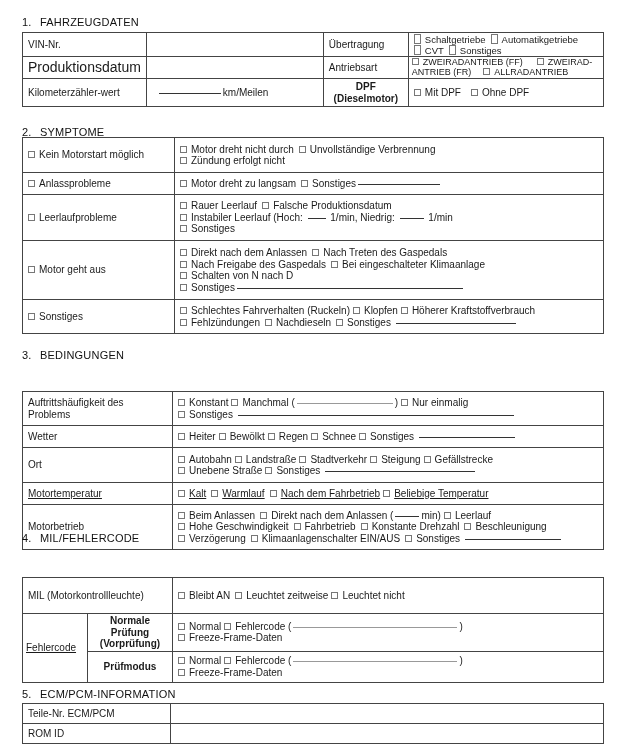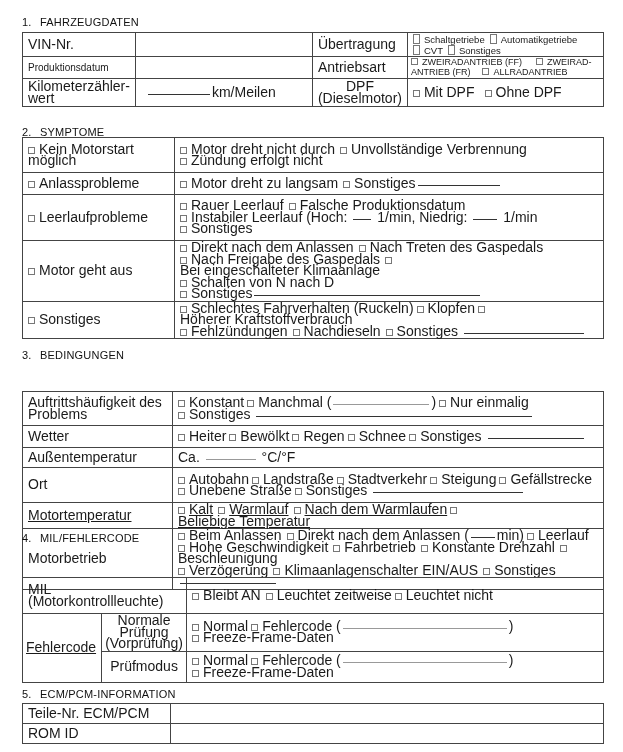--- a/index.html
+++ b/index.html
@@ -11,34 +11,34 @@
   .sec-title {
     position: absolute; left: 22px; font-size: 11px; letter-spacing: 0.2px; color: #111;
   }
   .sec-title .num { display: inline-block; width: 18px; }
   table.form {
     position: absolute; left: 22px; width: 582px; border-collapse: collapse;
     border: 1.4px solid #333;
   }
   table.form td {
     border: 1px solid #444; padding: 1px 5px; vertical-align: middle; line-height: 11.5px;
-    font-size: 14px;
+    font-size: 10px;
   }
   .cb {
     display: inline-block; width: 7px; height: 7px; border: 1px solid #777;
     vertical-align: -0px; margin-right: 4px; background: #fff; cursor: pointer;
   }
   .cb.tall { height: 10px; vertical-align: -1px; }
   .opt { white-space: nowrap; margin-right: 5px; }
   .line {
     display: inline-block; border-bottom: 1px solid #333; height: 1px; vertical-align: 2px;
     margin: 0 2px;
   }
   .line.gray { border-bottom-color: #999; }
-  .center { text-align: center; }
+  .center { text-align: center; font-weight: bold; }
   .small { font-size: 9.5px; }
   .tiny { font-size: 9px; line-height: 9.5px !important; }
 </style>
 </head>
 <body>
 
 <div class="sec-title" style="top:16px;">
   <span class="num">1.</span><span>FAHRZEUGDATEN</span>
 </div>
 <table class="form" style="top:32px;">
@@ -52,21 +52,21 @@
       <tr style="height:22px;">
     <td>VIN-Nr.</td>
     <td></td>
     <td>Übertragung</td>
     <td class="tiny" style="font-size:9.5px;">
       <span class="cb tall"></span><span class="opt">Schaltgetriebe</span><span class="cb tall"></span><span class="opt">Automatikgetriebe</span><br>
       <span class="cb tall"></span><span class="opt">CVT</span><span class="cb tall"></span><span class="opt">Sonstiges</span>
     </td>
   </tr>
   <tr style="height:21px;">
-    <td class="small" style="font-size:10px;">Produktionsdatum</td>
+    <td class="small" style="font-size:14px;">Produktionsdatum</td>
     <td></td>
     <td>Antriebsart</td>
     <td class="tiny" style="font-size:9px; padding-left:3px;">
       <span class="cb"></span><span class="opt" style="margin-right:14px">ZWEIRADANTRIEB (FF)</span><span class="cb"></span><span>ZWEIRAD-</span><br>
       <span class="opt" style="margin-right:12px">ANTRIEB (FR)</span><span class="cb"></span><span class="opt">ALLRADANTRIEB</span>
     </td>
   </tr>
   <tr style="height:28px;">
     <td>Kilometerzähler-wert</td>
     <td style="padding-left:10px;">
@@ -146,37 +146,31 @@
       <span class="cb"></span><span class="opt" style="margin-right:3px">Konstant</span><span class="cb"></span><span>Manchmal (</span><span class="line gray" style="width:96px"></span><span class="opt" style="margin-right:3px">)</span><span class="cb"></span><span class="opt">Nur einmalig</span><br>
       <span class="cb"></span><span>Sonstiges</span> <span class="line" style="width:276px"></span>
     </td>
   </tr>
   <tr style="height:22px;padding-left:23px;">
     <td>Wetter</td>
     <td>
       <span class="cb"></span><span class="opt" style="margin-right:3px">Heiter</span><span class="cb"></span><span class="opt" style="margin-right:3px">Bewölkt</span><span class="cb"></span><span class="opt" style="margin-right:3px">Regen</span><span class="cb"></span><span class="opt" style="margin-right:3px">Schnee</span><span class="cb"></span><span>Sonstiges</span> <span class="line" style="width:96px"></span>
     </td>
   </tr>
-  <tr style="height:20px;">
-    <td>Außentemperatur</td>
-    <td>
-      <span>Ca.</span> <span class="line gray" style="width:50px"></span> <span>°C/°F</span>
-    </td>
-  </tr>
   <tr style="height:35px;">
     <td>Ort</td>
     <td>
       <span class="cb"></span><span class="opt" style="margin-right:3px">Autobahn</span><span class="cb"></span><span class="opt" style="margin-right:3px">Landstraße</span><span class="cb"></span><span class="opt" style="margin-right:3px">Stadtverkehr</span><span class="cb"></span><span class="opt" style="margin-right:3px">Steigung</span><span class="cb"></span><span class="opt">Gefällstrecke</span><br>
       <span class="cb"></span><span class="opt" style="margin-right:3px">Unebene Straße</span><span class="cb"></span><span>Sonstiges</span> <span class="line" style="width:150px"></span>
     </td>
   </tr>
   <tr style="height:22px;text-decoration:underline;">
     <td>Motortemperatur</td>
     <td>
-      <span class="cb"></span><span class="opt">Kalt</span><span class="cb"></span><span class="opt">Warmlauf</span><span class="cb"></span><span class="opt" style="margin-right:3px">Nach dem Warmlaufen</span><span class="cb"></span><span class="opt">Beliebige Temperatur</span>
+      <span class="cb"></span><span class="opt">Kalt</span><span class="cb"></span><span class="opt">Warmlauf</span><span class="cb"></span><span class="opt" style="margin-right:3px">Nach dem Fahrbetrieb</span><span class="cb"></span><span class="opt">Beliebige Temperatur</span>
     </td>
   </tr>
   <tr style="height:45px;">
     <td>Motorbetrieb</td>
     <td>
       <span class="cb"></span><span class="opt">Beim Anlassen</span><span class="cb"></span><span>Direkt nach dem Anlassen (</span><span class="line" style="width:24px"></span><span class="opt" style="margin-right:3px">min)</span><span class="cb"></span><span class="opt">Leerlauf</span><br>
       <span class="cb"></span><span class="opt">Hohe Geschwindigkeit</span><span class="cb"></span><span class="opt">Fahrbetrieb</span><span class="cb"></span><span class="opt">Konstante Drehzahl</span><span class="cb"></span><span class="opt" style="margin-right:0">Beschleunigung</span><br>
       <span class="cb"></span><span class="opt">Verzögerung</span><span class="cb"></span><span class="opt">Klimaanlagenschalter EIN/AUS</span><span class="cb"></span><span>Sonstiges</span> <span class="line" style="width:96px"></span>
     </td>
   </tr>

